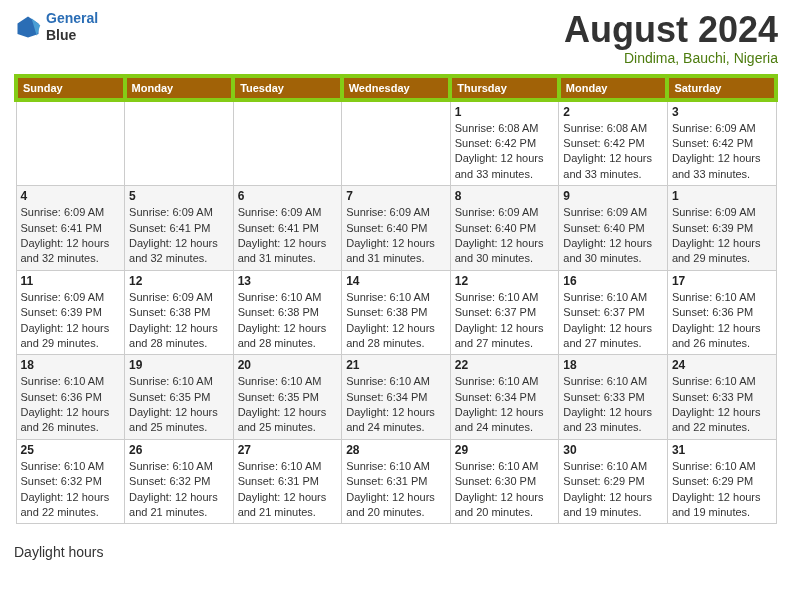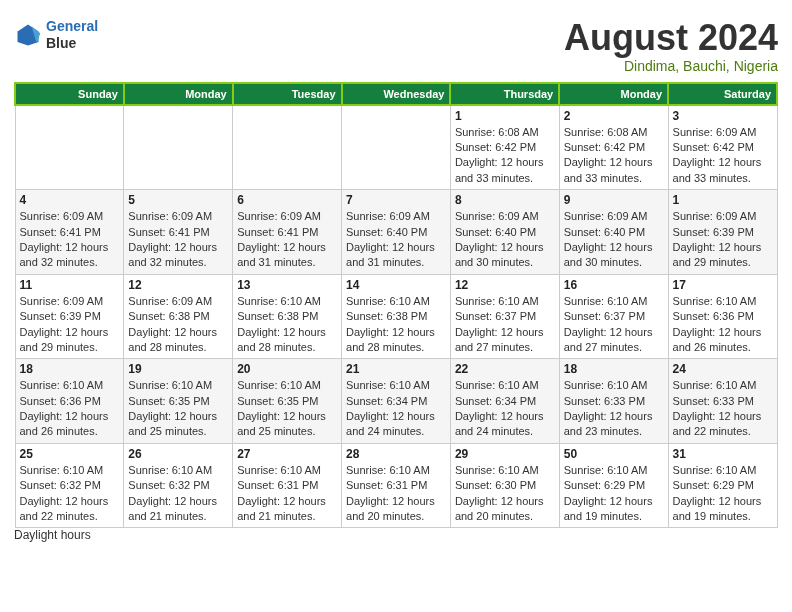--- a/index.html
+++ b/index.html
@@ -6,21 +6,21 @@
     body {
       font-family: Arial, sans-serif;
       background: #fff;
       width: 792px;
       height: 612px;
       overflow: hidden;
     }
     .page {
       width: 792px;
       height: 612px;
-      padding: 18px 14px;
+      padding: 10px 14px;
     }
     .header {
       display: flex;
       justify-content: space-between;
       align-items: flex-start;
       margin-bottom: 8px;
     }
     .logo {
       display: flex;
       align-items: center;
@@ -52,26 +52,26 @@
     .location {
       font-size: 14px;
       color: #4d7c0f;
     }
     .calendar {
       width: 100%;
       border-collapse: collapse;
       font-size: 9.5px;
     }
     .calendar th {
-      background-color: #15803d;
+      background-color: #a16207;
       color: white;
-      text-align: right;
+      text-align: left;
       padding: 4px 5px;
       font-size: 11px;
-      border: 2px solid #84cc16;
+      border: 4px solid #84cc16;
     }
     .calendar td {
       border: 1px solid #ccc;
       vertical-align: top;
       padding: 3px 4px;
       width: calc(100% / 7);
       height: 78px;
       background: #fff;
     }
     .calendar tr:nth-child(even) td {
@@ -337,33 +337,33 @@
 and 20 minutes.</div>
           </td>
           <td>
             <span class="day-num">29</span>
             <div class="day-info" style="white-space: pre-line;">Sunrise: 6:10 AM
 Sunset: 6:30 PM
 Daylight: 12 hours
 and 20 minutes.</div>
           </td>
           <td>
-            <span class="day-num">50</span>
+            <span class="day-num">30</span>
             <div class="day-info" style="white-space: pre-line;">Sunrise: 6:10 AM
 Sunset: 6:29 PM
 Daylight: 12 hours
 and 19 minutes.</div>
           </td>
           <td>
             <span class="day-num">31</span>
             <div class="day-info" style="white-space: pre-line;">Sunrise: 6:10 AM
 Sunset: 6:29 PM
 Daylight: 12 hours
 and 19 minutes.</div>
           </td>
         </tr>
       </tbody>
   </table>
 
-  <div style="margin-top:0; font-size:12px; color:#333;">
+  <div style="margin-top:20px; font-size:14px; color:#333;">
     <span>Daylight hours</span>
   </div>
 </div>
 
 </body></html>

